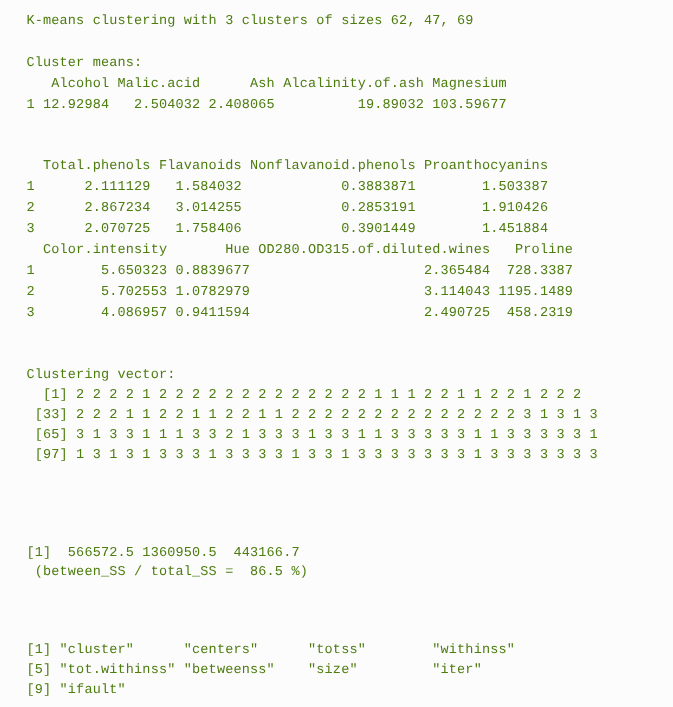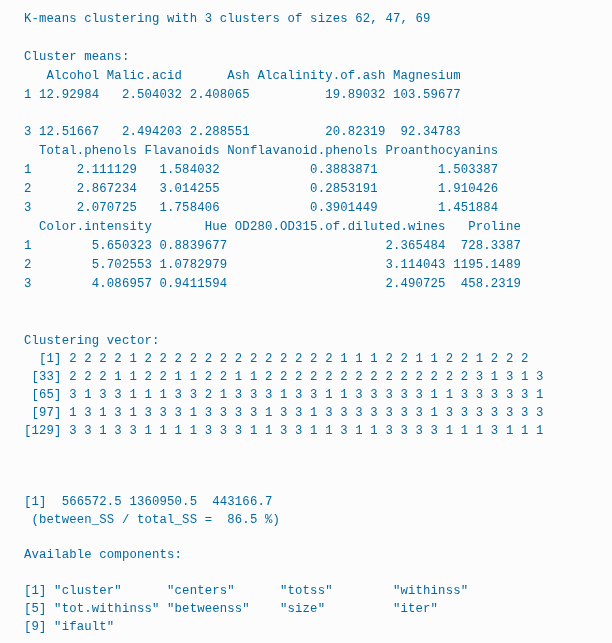--- a/index.html
+++ b/index.html
@@ -4,21 +4,21 @@
 <style>
   html, body { margin: 0; padding: 0; }
   body {
     width: 612px; height: 643px; overflow: hidden;
     background: #fdfdfd;
   }
   .console {
     position: relative;
     width: 612px; height: 643px;
     background: #fcfcfc;
-    color: #0369a1;
+    color: #4d7c0f;
     font-family: "Liberation Mono", "DejaVu Sans Mono", monospace;
     font-size: 12.3px;
     letter-spacing: 0.15px;
   }
   .line {
     position: absolute;
     left: 24px;
     white-space: pre;
     line-height: 14px;
   }
@@ -26,39 +26,36 @@
 </head>
 <body>
 
 <div class="console">
   <div class="line" style="top:12px">K-means clustering with 3 clusters of sizes 62, 47, 69</div>
 
   <div class="line" style="top:50px">Cluster means:</div>
 
   <div class="line" style="top:69px">   Alcohol Malic.acid      Ash Alcalinity.of.ash Magnesium</div>
   <div class="line" style="top:88px">1 12.92984   2.504032 2.408065          19.89032 103.59677</div>
-  <div class="line" style="top:125px">3 12.51667   2.494203 2.288551          20.82319  92.34783</div>
 
   <div class="line" style="top:144px">  Total.phenols Flavanoids Nonflavanoid.phenols Proanthocyanins</div>
   <div class="line" style="top:163px">1      2.111129   1.584032            0.3883871        1.503387</div>
   <div class="line" style="top:182px">2      2.867234   3.014255            0.2853191        1.910426</div>
   <div class="line" style="top:201px">3      2.070725   1.758406            0.3901449        1.451884</div>
 
   <div class="line" style="top:220px">  Color.intensity       Hue OD280.OD315.of.diluted.wines   Proline</div>
   <div class="line" style="top:239px">1        5.650323 0.8839677                     2.365484  728.3387</div>
   <div class="line" style="top:258px">2        5.702553 1.0782979                     3.114043 1195.1489</div>
   <div class="line" style="top:277px">3        4.086957 0.9411594                     2.490725  458.2319</div>
 
   <div class="line" style="top:334px">Clustering vector:</div>
   <div class="line" style="top:352px">  [1] 2 2 2 2 1 2 2 2 2 2 2 2 2 2 2 2 2 2 1 1 1 2 2 1 1 2 2 1 2 2 2</div>
   <div class="line" style="top:370px"> [33] 2 2 2 1 1 2 2 1 1 2 2 1 1 2 2 2 2 2 2 2 2 2 2 2 2 2 2 3 1 3 1 3</div>
   <div class="line" style="top:388px"> [65] 3 1 3 3 1 1 1 3 3 2 1 3 3 3 1 3 3 1 1 3 3 3 3 3 1 1 3 3 3 3 3 1</div>
   <div class="line" style="top:406px"> [97] 1 3 1 3 1 3 3 3 1 3 3 3 3 1 3 3 1 3 3 3 3 3 3 3 1 3 3 3 3 3 3 3</div>
-  <div class="line" style="top:424px">[129] 3 3 1 3 3 1 1 1 1 3 3 3 1 1 3 3 1 1 3 1 1 3 3 3 3 1 1 1 3 1 1 1</div>
 
   <div class="line" style="top:495px">[1]  566572.5 1360950.5  443166.7</div>
   <div class="line" style="top:513px"> (between_SS / total_SS =  86.5 %)</div>
 
-  <div class="line" style="top:548px">Available components:</div>
   <div class="line" style="top:584px">[1] "cluster"      "centers"      "totss"        "withinss"</div>
   <div class="line" style="top:602px">[5] "tot.withinss" "betweenss"    "size"         "iter"</div>
   <div class="line" style="top:620px">[9] "ifault"</div>
 </div>
 
 </body></html>

